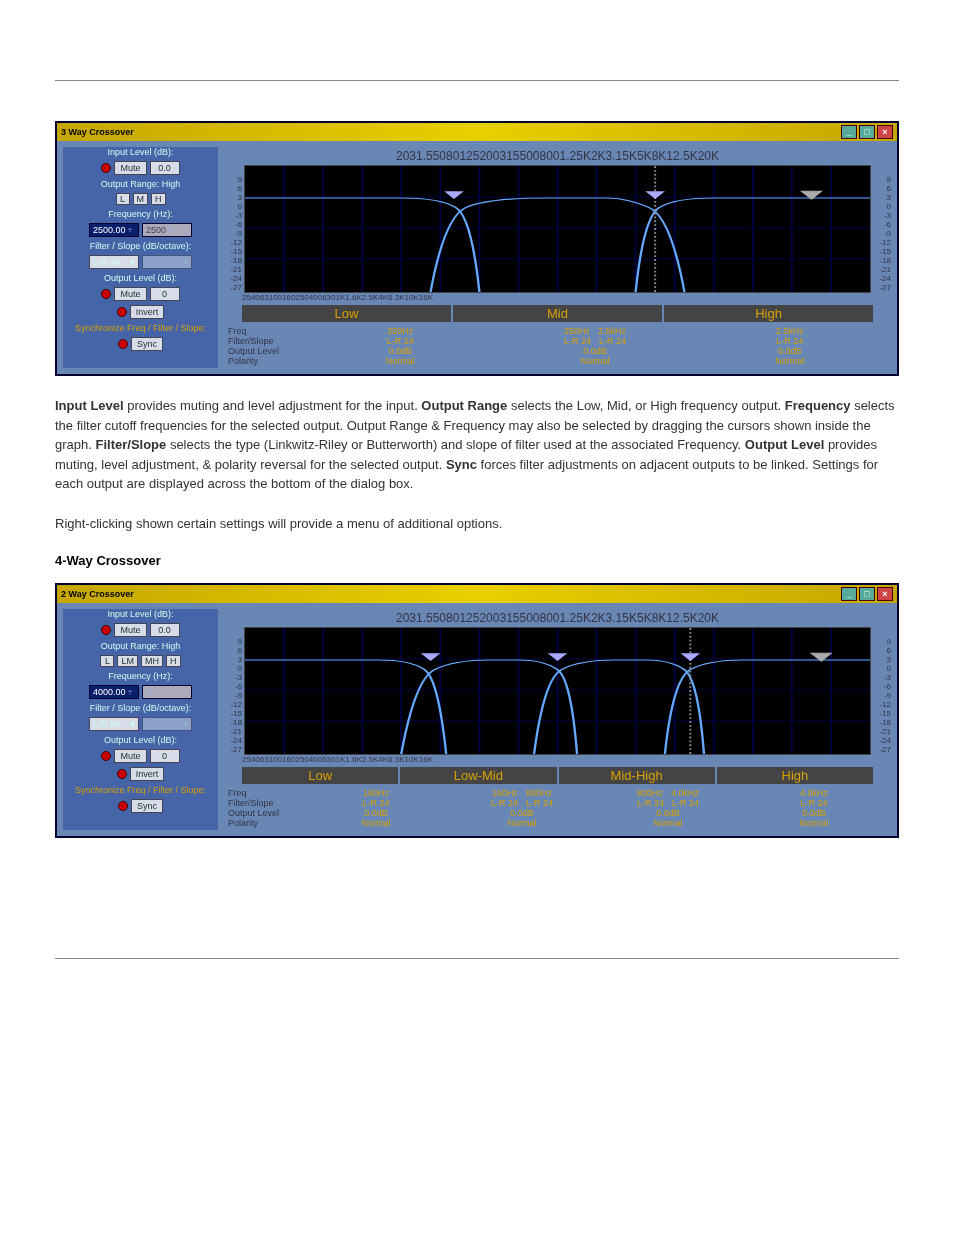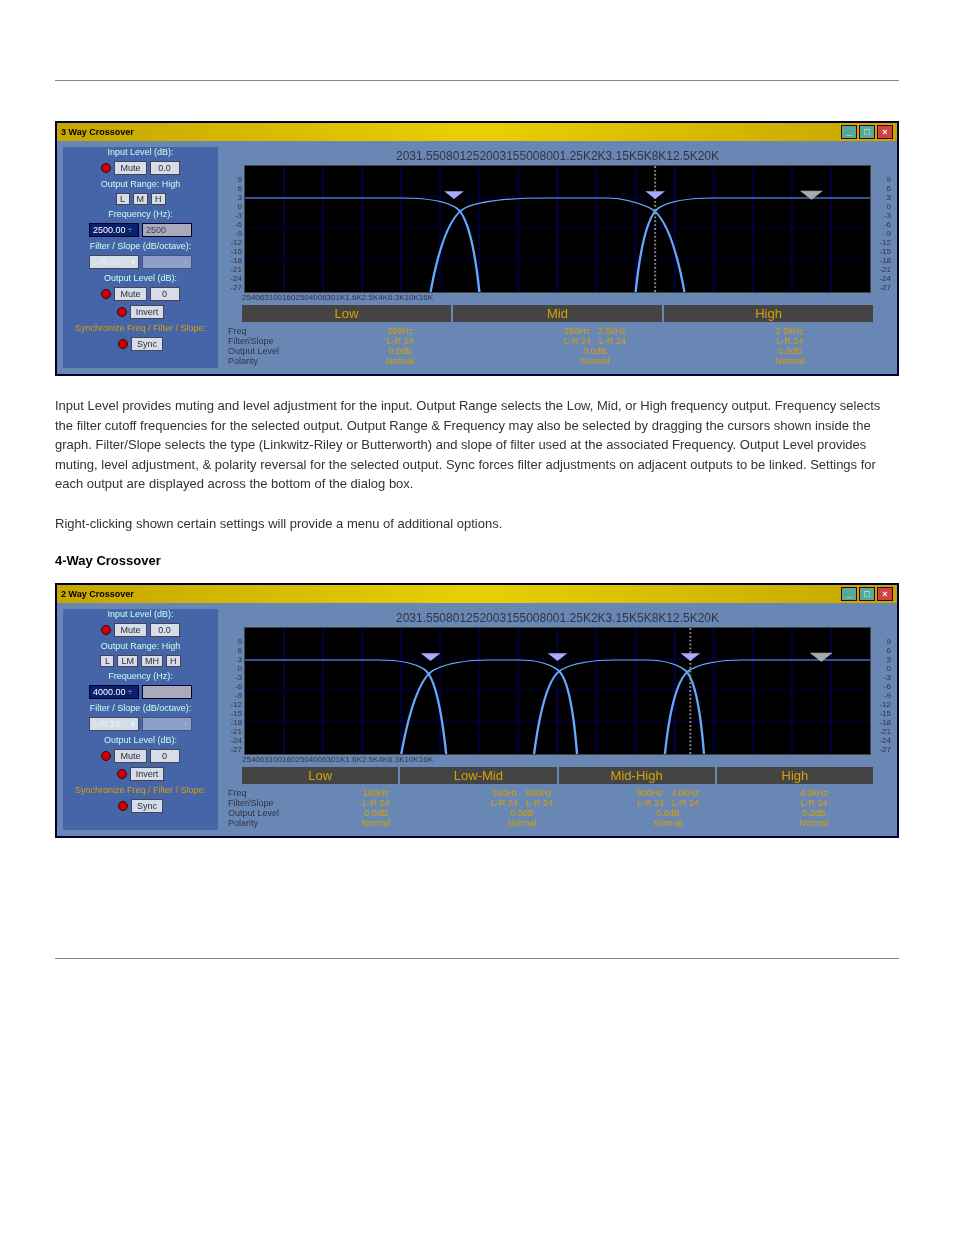--- a/index.html
+++ b/index.html
@@ -36,21 +36,21 @@
 .xscale{display:flex;justify-content:center;font-size:12px;color:#334;padding:2px 18px}
 .xscale2{display:flex;justify-content:flex-start;font-size:8px;color:#334;padding:0 18px}
 .band-row{display:flex;margin:3px 18px 0;gap:2px}
 .band{flex:1;text-align:center;font-size:13px;color:#d8a000;background:#444;padding:1px}
 .summary{display:flex;margin:4px 4px 2px;font-size:9px}
 .summary-labels{width:75px;color:#334}
 .summary-cols{flex:1;display:flex;text-align:center}
 .summary-col{flex:1;color:#d8a000}
 .summary-col .pair{display:flex;justify-content:center;gap:8px}
 .para{margin:20px 0;line-height:1.5;font-size:13px;color:#333}
-.bold{font-weight:normal}
+.bold{font-weight:bold}
 .h3{font-weight:bold;margin:20px 0 8px}
 </style>
 </head>
 <body>
 
 <div class="hr"></div>
 
 <div class="app-window">
  <div class="titlebar">
   <span>3 Way Crossover</span>

